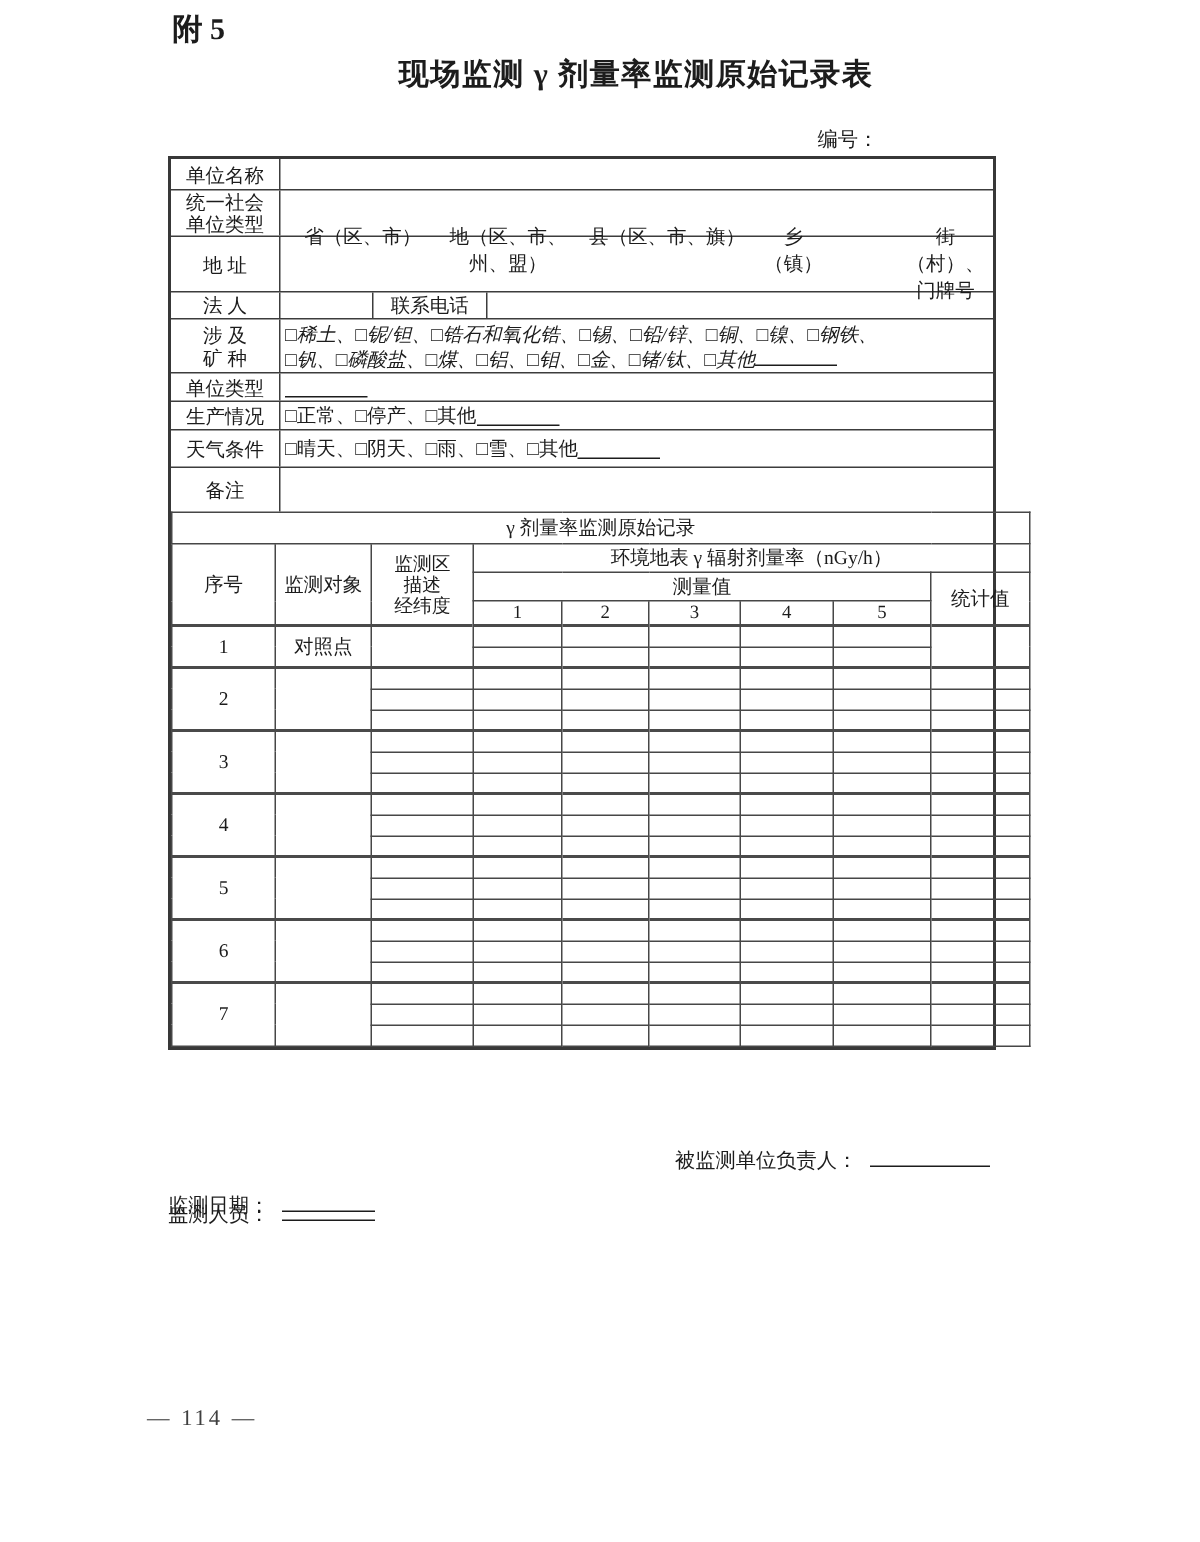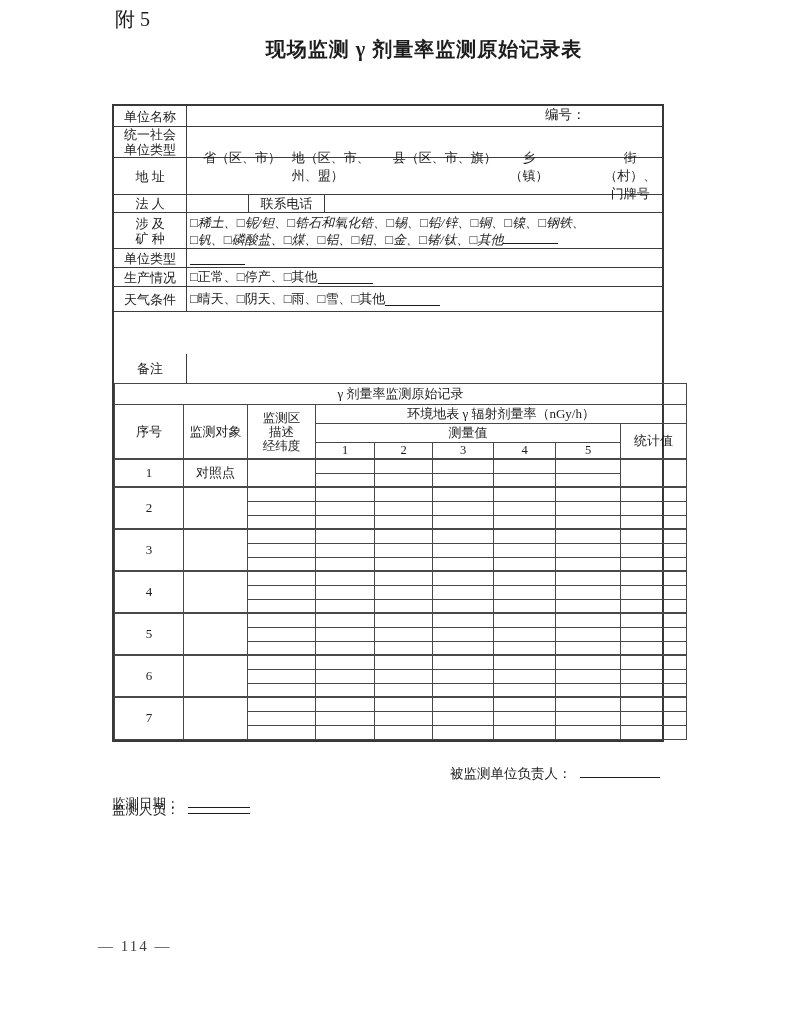--- a/index.html
+++ b/index.html
@@ -2,42 +2,42 @@
 <html><head>
 <meta charset="utf-8">
 <style>
   * { margin:0; padding:0; box-sizing:border-box; }
   html,body { background:#ffffff; }
   .page {
     position:relative; width:800px; height:1028px; background:#fff;
     font-family:"Liberation Serif","DejaVu Serif",serif;
     color:#1c1c1c; overflow:hidden;
   }
-  .attach { position:absolute; left:115px; top:6px; font-size:20px; font-weight:normal; }
+  .attach { position:absolute; left:115px; top:6px; font-size:20px; font-weight:bold; }
   .title  { position:absolute; left:0; top:36px; width:800px; text-align:center;
             font-size:20px; font-weight:bold; letter-spacing:1px;margin-left:24px; }
-  .docno  { position:absolute; left:545px; top:84px; font-size:13.5px;margin-top:22px; }
+  .docno  { position:absolute; left:545px; top:84px; font-size:13.5px; }
 
   .form { position:absolute; left:112px; top:104px; width:552px;
           border:2px solid #383838; font-size:13px; }
 
   .row { display:flex; border-bottom:1px solid #3c3c3c; align-items:stretch; }
   .lbl { width:73px; flex:0 0 73px; border-right:1px solid #3c3c3c;
          display:flex; flex-direction:column; align-items:center; justify-content:center;
          text-align:center; line-height:15px; }
   .val { flex:1 1 auto; display:flex; align-items:center; padding-left:3px; }
   .cell { border-right:1px solid #3c3c3c; display:flex; align-items:center; justify-content:center; }
   .rest { flex:1 1 auto; }
 
   .h21{height:21px}.h31{height:31px}.h37{height:37px}.h18{height:18px}
   .h36{height:36px}.h19{height:19px}.h25{height:25px}.h29{height:29px}
 
   .addr { width:100%; display:flex; flex-direction:row; justify-content:center; }
   .addr-line { display:flex; line-height:18px; }
-  .ac1{flex:0 0 32%; text-align:center;} .ac2{flex:0 0 30%; }
+  .ac1{flex:0 0 32%; text-align:center;} .ac2{flex:0 0 30%; text-align:center;}
   .ac3{flex:0 0 38%; text-align:center;}
 
   .two-line { display:flex; flex-direction:column; justify-content:center; line-height:17px;font-style:italic; }
 
   .uline { display:inline-block; border-bottom:1px solid #1c1c1c; height:13px;
            width:55px; vertical-align:baseline; }
 
   
   table.rec { width:572px; border-collapse:collapse; table-layout:fixed;
               font-size:13px; }
@@ -137,21 +137,21 @@
 
 
     <div class="row h25">
       <div class="lbl">天气条件</div>
       <div class="val">
         <span>□晴天、□阴天、□雨、□雪、□其他</span>
           <span class="uline"></span>
       </div>
     </div>
 
-    <div class="row h29" style="border-bottom:none;margin-top:42px;">
+    <div class="row h29" style="border-bottom:none;">
       <div class="lbl">备注</div>
       <div class="val"></div>
     </div>
 
     <table class="rec">
       <colgroup>
         <col style="width:69px">
           <col style="width:64px">
           <col style="width:68px">
         <col style="width:59px">

